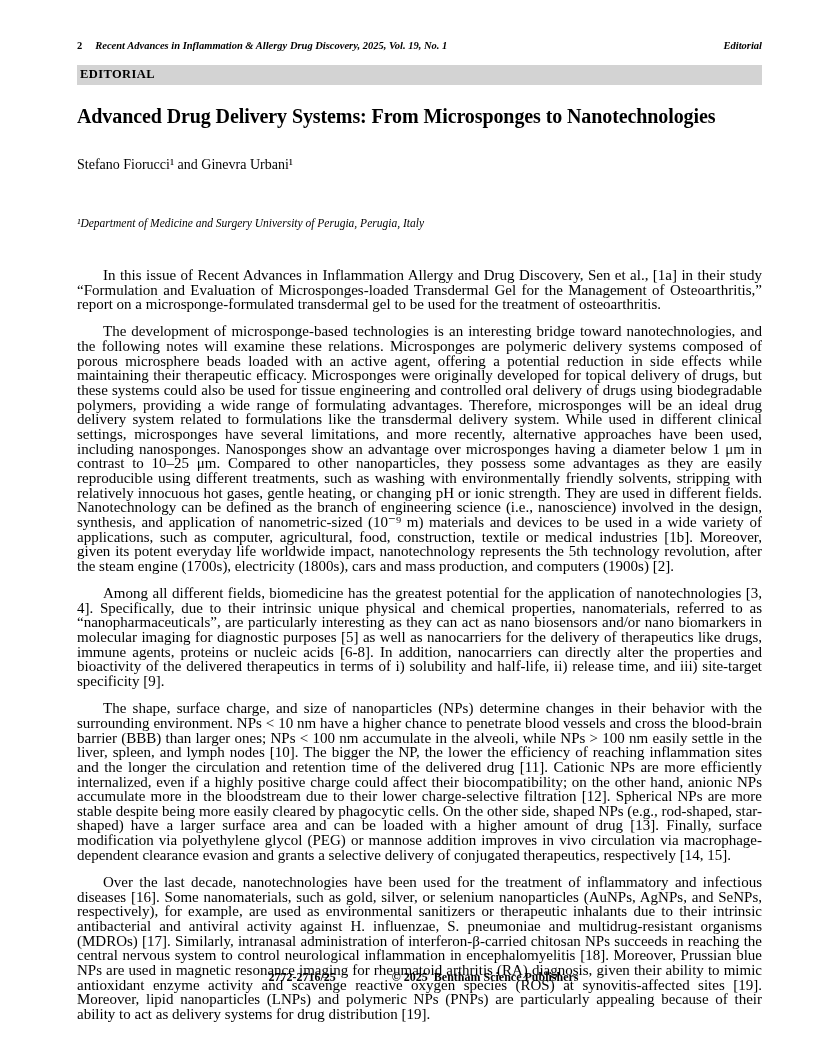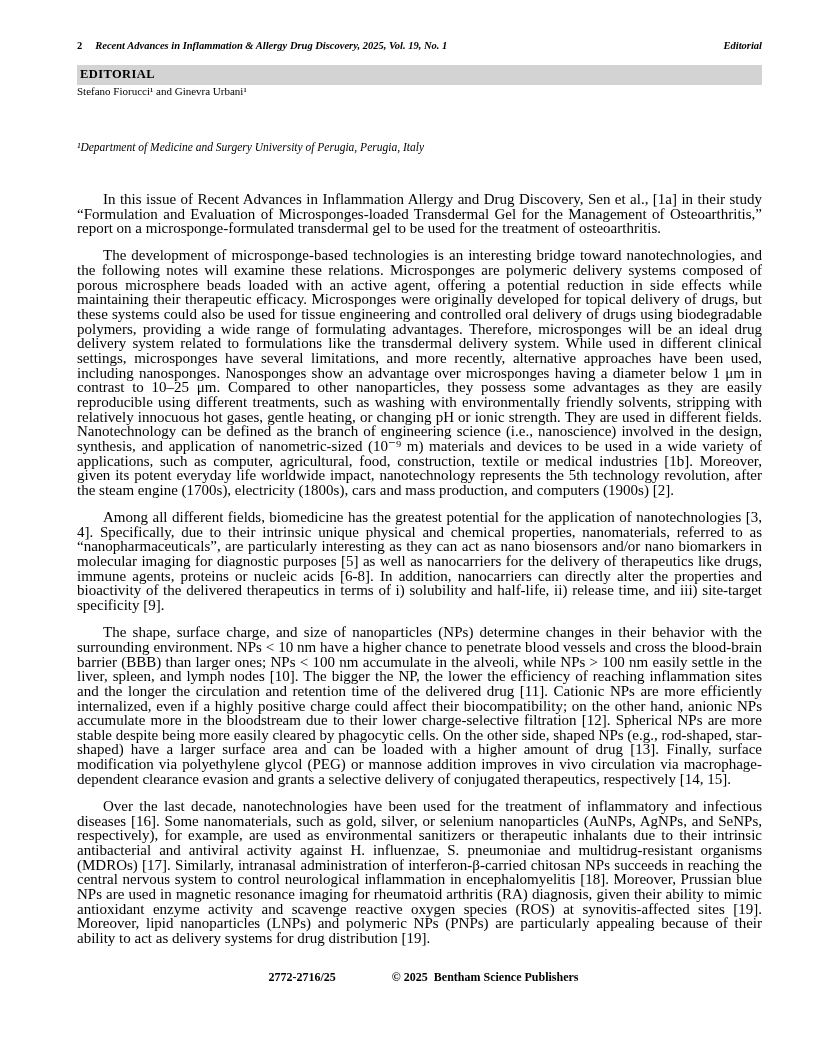--- a/index.html
+++ b/index.html
@@ -39,21 +39,22 @@
   }
   
   .article-title {
     margin: 20px 0 0 0;
     font-size: 20px;
     font-weight: bold;
     letter-spacing: -0.1px;
     white-space: nowrap;
   }
   .authors {
-    font-size: 11px;
+    margin-top: 29px;
+    font-size: 14px;
   }
   .affiliation {
     margin-top: 44px;
     font-size: 11.5px;
     font-style: italic;
   }
   
   .article-body { margin-top: 39px; }
   .article-body p {
     font-size: 15px;
@@ -83,20 +84,21 @@
   <div class="running-header">
     <div class="left">
       <span class="page-num">2</span>
       <span class="journal">Recent Advances in Inflammation &amp; Allergy Drug Discovery, 2025, Vol. 19, No. 1</span>
     </div>
     <span class="running-title">Editorial</span>
   </div>
 
   <div class="section-banner" style="background: rgb(211, 211, 211);">EDITORIAL</div>
 
+  <h1 class="article-title">Advanced Drug Delivery Systems: From Microsponges to Nanotechnologies</h1>
 
   <div class="authors">Stefano Fiorucci¹ and Ginevra Urbani¹</div>
 
   <div class="affiliation">¹Department of Medicine and Surgery University of Perugia, Perugia, Italy</div>
 
   <div class="article-body">
     <p>In this issue of Recent Advances in Inflammation Allergy and Drug Discovery, Sen et al., [1a] in their study “Formulation and Evaluation of Microsponges-loaded Transdermal Gel for the Management of Osteoarthritis,” report on a microsponge-formulated transdermal gel to be used for the treatment of osteoarthritis.</p>
     <p>The development of microsponge-based technologies is an interesting bridge toward nanotechnologies, and the following notes will examine these relations.  Microsponges are polymeric delivery systems composed of porous microsphere beads loaded with an active agent, offering a potential reduction in side effects while maintaining their therapeutic efficacy. Microsponges were originally developed for topical delivery of drugs, but these systems could also be used for tissue engineering and controlled oral delivery of drugs using biodegradable polymers, providing a wide range of formulating advantages. Therefore, microsponges will be an ideal drug delivery system related to formulations like the transdermal delivery system.  While used in different clinical settings, microsponges have several limitations, and more recently, alternative approaches have been used, including nanosponges.  Nanosponges show an advantage over microsponges having a diameter below 1 μm in contrast to 10–25 μm. Compared to other nanoparticles, they possess some advantages as they are easily reproducible using different treatments, such as washing with environmentally friendly solvents, stripping with relatively innocuous hot gases, gentle heating, or changing pH or ionic strength. They are used in different fields.   Nanotechnology can be defined as the branch of engineering science (i.e., nanoscience) involved in the design, synthesis, and application of nanometric-sized (10⁻⁹ m) materials and devices to be used in a wide variety of applications, such as computer, agricultural, food, construction, textile or medical industries [1b]. Moreover, given its potent everyday life worldwide impact, nanotechnology represents the 5th technology revolution, after the steam engine (1700s), electricity (1800s), cars and mass production, and computers (1900s) [2].</p>
     <p>Among all different fields, biomedicine has the greatest potential for the application of nanotechnologies [3, 4]. Specifically, due to their intrinsic unique physical and chemical properties, nanomaterials, referred to as “nanopharmaceuticals”, are particularly interesting as they can act as nano biosensors and/or nano biomarkers in molecular imaging for diagnostic purposes [5] as well as nanocarriers for the delivery of therapeutics like drugs, immune agents, proteins or nucleic acids [6-8]. In addition, nanocarriers can directly alter the properties and bioactivity of the delivered therapeutics in terms of i) solubility and half-life, ii) release time, and iii) site-target specificity [9].</p>
     <p>The shape, surface charge, and size of nanoparticles (NPs) determine changes in their behavior with the surrounding environment. NPs &lt; 10 nm have a higher chance to penetrate blood vessels and cross the blood-brain barrier (BBB) than larger ones; NPs &lt; 100 nm accumulate in the alveoli, while NPs &gt; 100 nm easily settle in the liver, spleen, and lymph nodes [10]. The bigger the NP, the lower the efficiency of reaching inflammation sites and the longer the circulation and retention time of the delivered drug [11]. Cationic NPs are more efficiently internalized, even if a highly positive charge could affect their biocompatibility; on the other hand, anionic NPs accumulate more in the bloodstream due to their lower charge-selective filtration [12]. Spherical NPs are more stable despite being more easily cleared by phagocytic cells. On the other side, shaped NPs (e.g., rod-shaped, star-shaped) have a larger surface area and can be loaded with a higher amount of drug [13]. Finally, surface modification via polyethylene glycol (PEG) or mannose addition improves in vivo circulation via macrophage-dependent clearance evasion and grants a selective delivery of conjugated therapeutics, respectively [14, 15].</p>

